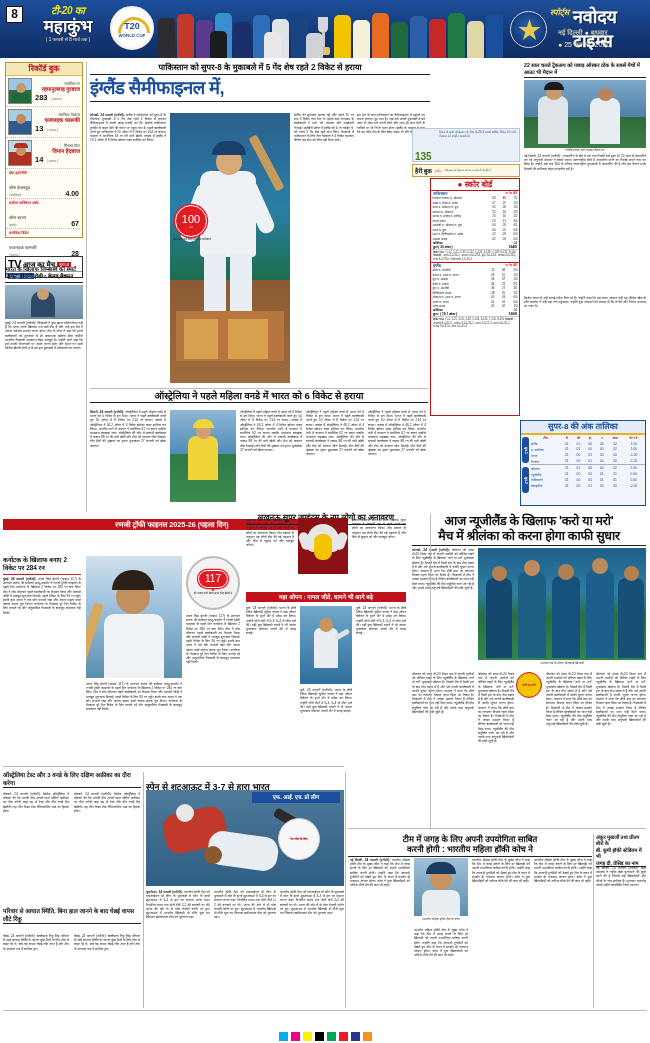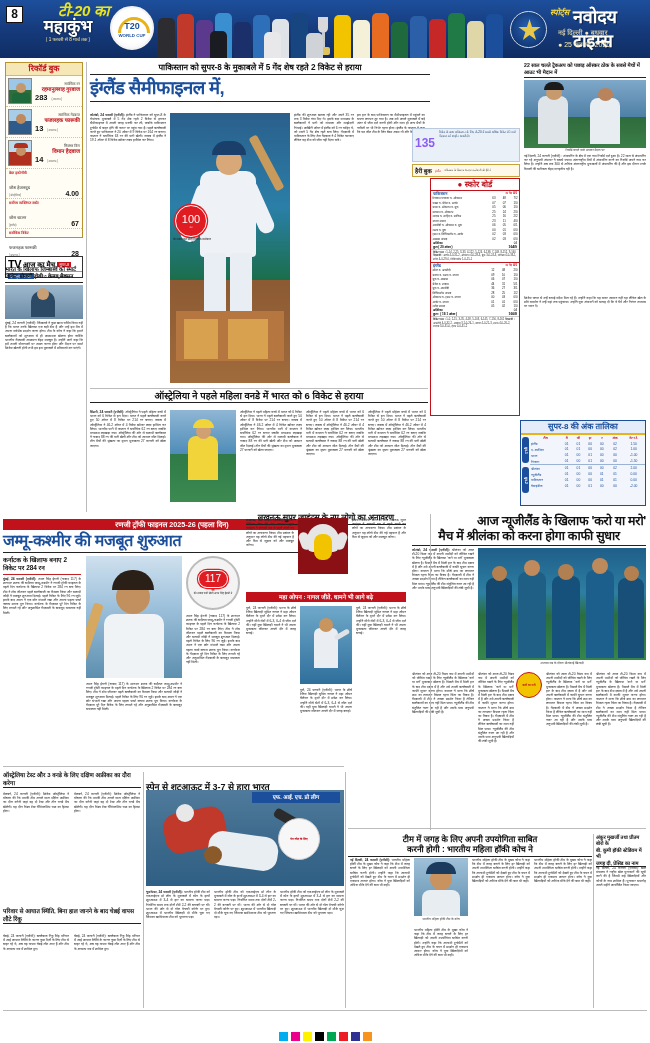--- a/index.html
+++ b/index.html
@@ -19,21 +19,21 @@
   }
   .mh-pagebox {
     position: absolute; left: 6px; top: 6px; width: 17px; height: 17px;
     background: #fff; border: 1px solid #111; color: #111;
     font-weight: bold; font-size: 12px; text-align: center; line-height: 15px;
   }
   .mh-t20 {
     position: absolute; left: 27px; top: 3px; width: 82px; height: 52px;
     text-align: center;
   }
-  .mh-t20 .l1 { color: #e8e41f; font-size: 15px; font-weight: bold; font-style: italic; line-height: 15px; letter-spacing: -.3px; text-align: right;}
+  .mh-t20 .l1 { color: #e8e41f; font-size: 10px; font-weight: bold; font-style: italic; line-height: 15px; letter-spacing: -.3px;}
   .mh-t20 .l2 { color: #ffffff; font-size: 17px; font-weight: bold; line-height: 18px; text-shadow: 0 0 2px #000; }
   .mh-t20 .l3 { color: #ffe9a0; font-size: 4.6px; line-height: 7px; }
   .mh-wclogo {
     position: absolute; left: 110px; top: 6px; width: 44px; height: 44px;
     border-radius: 50%; background: radial-gradient(circle at 50% 40%, #fff 60%, #eee 100%);
     border: 2px solid #f2f2f2;
   }
   .mh-wclogo .arc { position:absolute; left:6px; top:9px; width:32px; height:16px; border-radius: 16px 16px 0 0;
      border:3px solid #e8b21a; border-bottom:none; }
   .mh-wclogo .t20 { position:absolute; left:0; top:13px; width:100%; text-align:center; font-size:9px; font-weight:bold; color:#1a4f9c;}
@@ -336,21 +336,21 @@
   <div style="position:absolute;left:172px;top:238px;width:40px;font-size:2.7px;line-height:3.2px;color:#222;text-align:center;">की नाबाद पारी खेली इंग्लैंड के बल्लेबाज ने</div>
 
   <div class="col" style="left:294px;top:113px;width:60px;">
     <div class="txt" style="height:268px;overflow:hidden;">इंग्लैंड की शुरुआत खराब रही और उसने 35 रन तक 3 विकेट गंवा दिए थे। इसके बाद मध्यक्रम के बल्लेबाजों ने पारी को संभाला और साझेदारी निभाई। आखिरी ओवर में इंग्लैंड को 6 रन चाहिए थे, जो उसने 5 गेंद शेष रहते बना लिए। गेंदबाजी में पाकिस्तान के लिए तेज गेंदबाज ने 4 विकेट चटकाए लेकिन वह टीम को जीत नहीं दिला सके।</div>
   </div>
   <div class="col" style="left:357px;top:113px;width:68px;">
     <div class="txt" style="height:20px;overflow:hidden;">इस हार के बाद पाकिस्तान का सैमीफाइनल में पहुंचने का सपना लगभग टूट गया है। अब उसे अगले मुकाबले में बड़े अंतर से जीत दर्ज करनी होगी और साथ ही अन्य मैचों के नतीजों पर भी निर्भर रहना होगा। इंग्लैंड के कप्तान ने कहा कि यह जीत टीम के लिए बेहद अहम थी और खिलाड़ियों ने दबाव में शानदार प्रदर्शन किया।</div>
   </div>
 
   <div style="position:absolute;left:412px;top:128px;width:108px;height:34px;background:#eaf0f8;border:1px solid #b9c9de;">
-    <div style="position:absolute;left:2px;top:7px;font-size:12px;font-weight:bold;color:#8b5cf6;">135</div>
+    <div style="position:absolute;left:2px;top:22px;font-size:10px;font-weight:bold;color:#4d7c0f;">135</div>
     <div style="position:absolute;left:26px;top:2px;width:80px;font-size:3px;line-height:3.8px;color:#1b3a66;">विकेट के साथ पाकिस्तान के लिए टी-20 में सबसे अधिक विकेट लेने वाले गेंदबाज बने शाहीन अफरीदी।</div>
   </div>
   <div style="position:absolute;left:412px;top:164px;width:108px;height:13px;border:1px solid #c9a13a;background:#fdf8e8;display:flex;align-items:center;gap:3px;padding:0 2px;">
     <span style="font-size:6px;font-weight:bold;color:#111;">हैरी बुक</span>
     <span style="font-size:3px;color:#c1121c;">इंग्लैंड</span>
     <span style="font-size:2.6px;color:#444;line-height:3px;">पाकिस्तान के खिलाफ शानदार बल्लेबाजी की हैरी ने</span>
   </div>
 
   <div class="scorebox">
     <div class="sb-title">● स्कोर बोर्ड</div>
@@ -654,24 +654,20 @@
             <td>01</td>
             <td>00</td>
             <td>00</td>
             <td>-2.00</td>
           </tr>
         </tbody>
     </table>
   </div>
 
   <div class="redbar" style="position:absolute;left:3px;top:519px;width:338px;height:11px;font-size:7.2px;line-height:11px;">रणजी ट्रॉफी फाइनल 2025-26 (पहला दिन)</div>
-  <div style="position:absolute;left:3px;top:532px;width:338px;">
-    <div style="font-size:16px;font-weight:bold;color:#1b4f9c;line-height:18px;letter-spacing:-.4px;">जम्मू-कश्मीर की मजबूत शुरुआत</div>
-    <div class="hr-blk" style="margin-top:2px;"></div>
-  </div>
   <div style="position:absolute;left:3px;top:556px;width:78px;">
     <div style="font-size:6.4px;font-weight:bold;color:#111;line-height:8px;">कर्नाटक के खिलाफ बनाए 2 विकेट पर 284 रन</div>
     <div class="hr-red" style="margin:2px 0;"></div>
     <div class="txt" style="height:230px;overflow:hidden;">
       <b>मुंबई, 24 फरवरी (एजेंसी):</b>
       <span>अमन सिंह ईरानी (नाबाद 117) के शानदार शतक की बदौलत जम्मू-कश्मीर ने रणजी ट्रॉफी फाइनल के पहले दिन कर्नाटक के खिलाफ 2 विकेट पर 284 रन बना लिए। टीम ने टॉस जीतकर पहले बल्लेबाजी का फैसला किया और सलामी जोड़ी ने मजबूत शुरुआत दिलाई। पहले विकेट के लिए 96 रन जुड़े। इसके बाद अमन ने एक छोर संभाले रखा और अपना पहला फर्स्ट क्लास शतक पूरा किया। कर्नाटक के गेंदबाज पूरे दिन विकेट के लिए तरसते रहे और अनुशासित गेंदबाजी के बावजूद सफलता नहीं मिली।</span>
     </div>
   </div>
   <div class="photo" style="left:86px;top:556px;width:96px;height:122px;position:absolute;
       background:linear-gradient(180deg,#cfe0ee 0%,#9fc2dc 40%,#5d8faf 100%);">
@@ -712,21 +708,21 @@
   <div class="photo" style="left:300px;top:606px;width:52px;height:78px;position:absolute;
        background:linear-gradient(180deg,#6fa8c9,#2f6f9c);">
     <div style="position:absolute;left:14px;top:22px;width:24px;height:40px;background:#eaeef2;border-radius:6px 6px 0 0;"></div>
     <div style="position:absolute;left:19px;top:12px;width:14px;height:14px;border-radius:50%;background:#c9955f;"></div>
     <div style="position:absolute;left:34px;top:26px;width:16px;height:5px;background:#dfe3e8;transform:rotate(-30deg);border-radius:3px;"></div>
   </div>
   <div class="txt" style="position:absolute;left:300px;top:688px;width:52px;height:68px;overflow:hidden;">पुणे, 24 फरवरी (एजेंसी): भारत के शीर्ष टेनिस खिलाड़ी सुमित नागल ने महा ओपन चैलेंजर के दूसरे दौर में प्रवेश कर लिया। उन्होंने सीधे सेटों में 6-3, 6-4 से जीत दर्ज की। वहीं युवा खिलाड़ी धामने ने भी अपना मुकाबला जीतकर अगले दौर में जगह बनाई।</div>
   <div class="txt" style="position:absolute;left:356px;top:606px;width:50px;height:150px;overflow:hidden;">पुणे, 24 फरवरी (एजेंसी): भारत के शीर्ष टेनिस खिलाड़ी सुमित नागल ने महा ओपन चैलेंजर के दूसरे दौर में प्रवेश कर लिया। उन्होंने सीधे सेटों में 6-3, 6-4 से जीत दर्ज की। वहीं युवा खिलाड़ी धामने ने भी अपना मुकाबला जीतकर अगले दौर में जगह बनाई।</div>
 
   <div style="position:absolute;left:412px;top:514px;width:234px;">
-    <div style="font-size:12.5px;font-weight:bold;color:#111;line-height:14.5px;text-align:right;letter-spacing:-.3px;">आज न्यूजीलैंड के खिलाफ 'करो या मरो'</div>
+    <div style="font-size:12.5px;font-weight:bold;color:#111;line-height:14.5px;text-align:center;letter-spacing:-.3px;">आज न्यूजीलैंड के खिलाफ 'करो या मरो'</div>
     <div style="font-size:12.5px;font-weight:bold;color:#111;line-height:14.5px;text-align:center;letter-spacing:-.3px;">मैच में श्रीलंका को करना होगा काफी सुधार</div>
     <div class="hr-blk" style="margin-top:2px;"></div>
   </div>
   <div class="txt" style="position:absolute;left:412px;top:548px;width:62px;height:118px;overflow:hidden;">
     <b>कोलंबो, 24 फरवरी (एजेंसी):</b>
     <span>श्रीलंका को आज टी-20 विश्व कप में अपनी उम्मीदों को जीवित रखने के लिए न्यूजीलैंड के खिलाफ 'करो या मरो' मुकाबला खेलना है। पिछले मैच में मिली हार के बाद टीम दबाव में है और उसे अपनी बल्लेबाजी में काफी सुधार करना होगा। कप्तान ने माना कि शीर्ष क्रम का लगातार विफल रहना चिंता का विषय है। गेंदबाजी में टीम ने अच्छा प्रदर्शन किया है लेकिन बल्लेबाजों का साथ नहीं मिल पाया। न्यूजीलैंड की टीम संतुलित नजर आ रही है और उसके पास अनुभवी खिलाड़ियों की लंबी सूची है।</span>
   </div>
   <div class="photo" style="left:478px;top:548px;width:168px;height:112px;position:absolute;
        background:linear-gradient(180deg,#1f5f8a 0%,#2d7fa2 40%,#2a6e3f 60%,#35854d 100%);">
     <div style="position:absolute;left:8px;top:30px;width:26px;height:80px;background:#15486e;border-radius:8px 8px 0 0;"></div>

